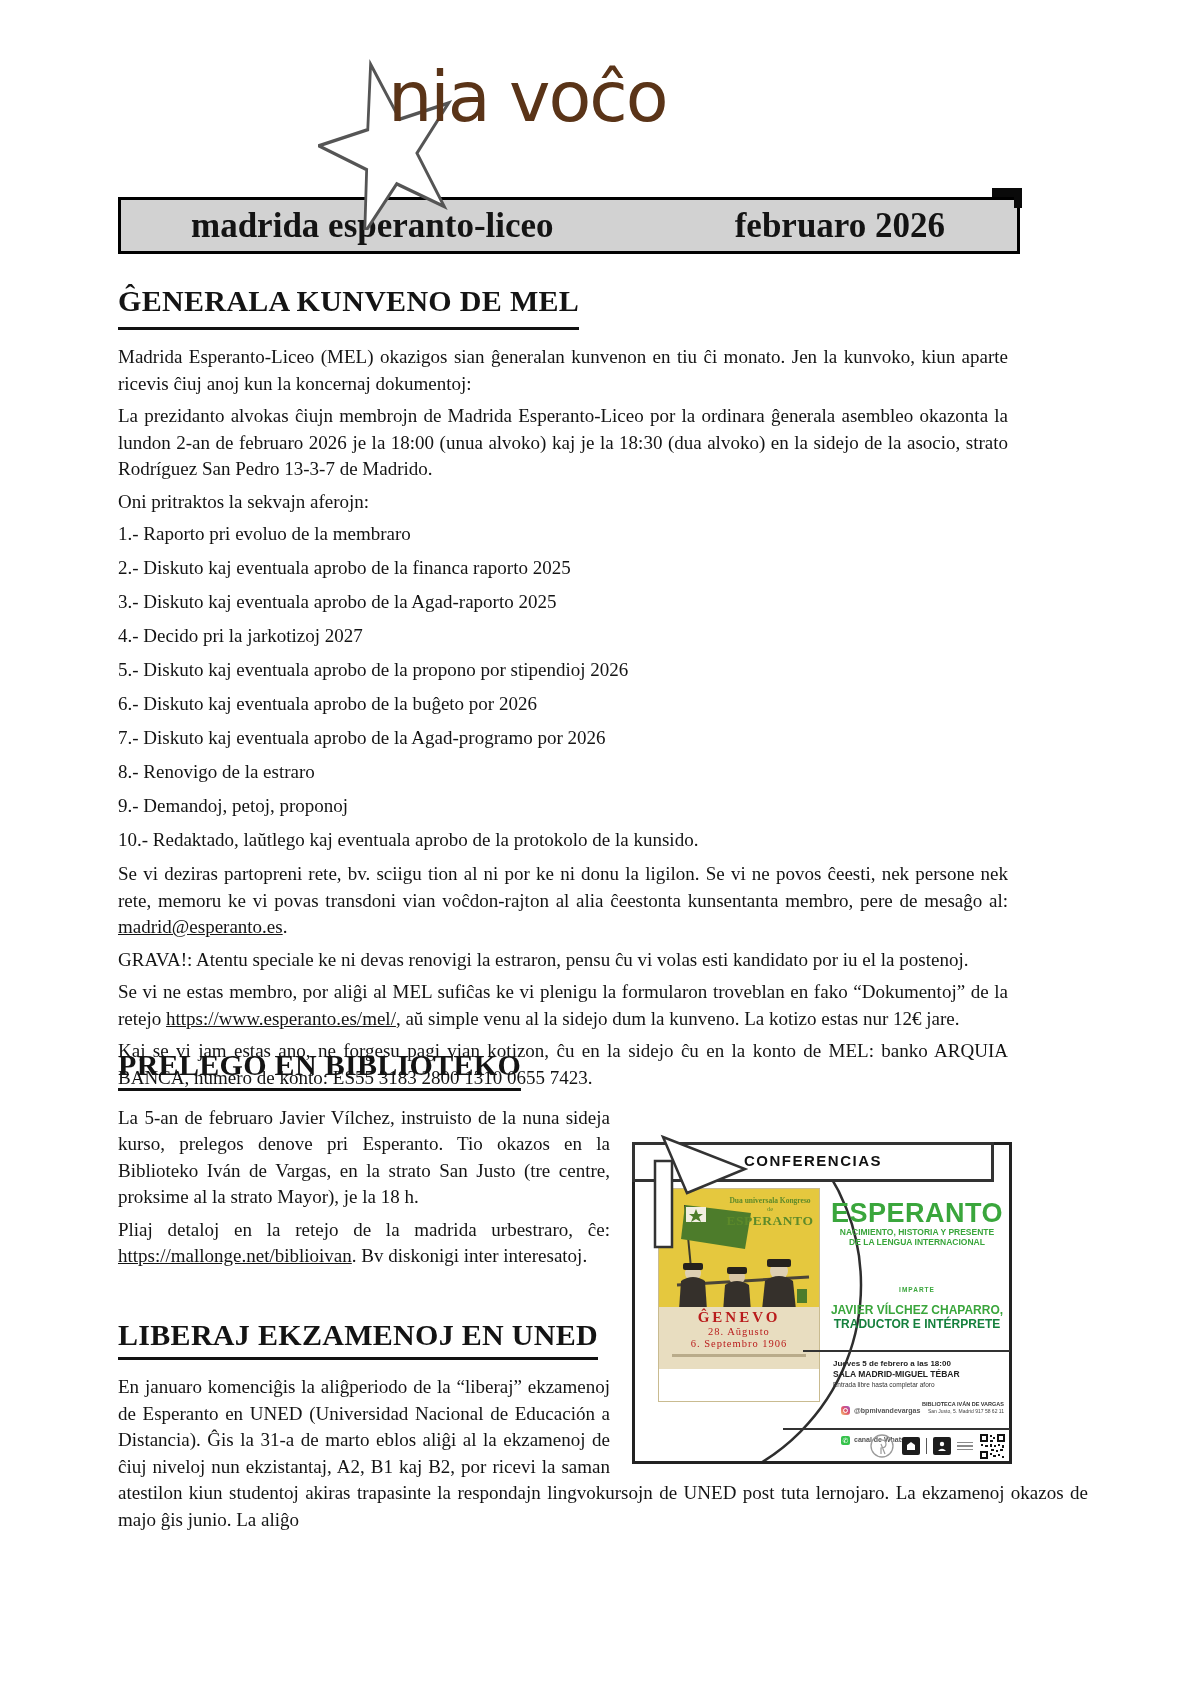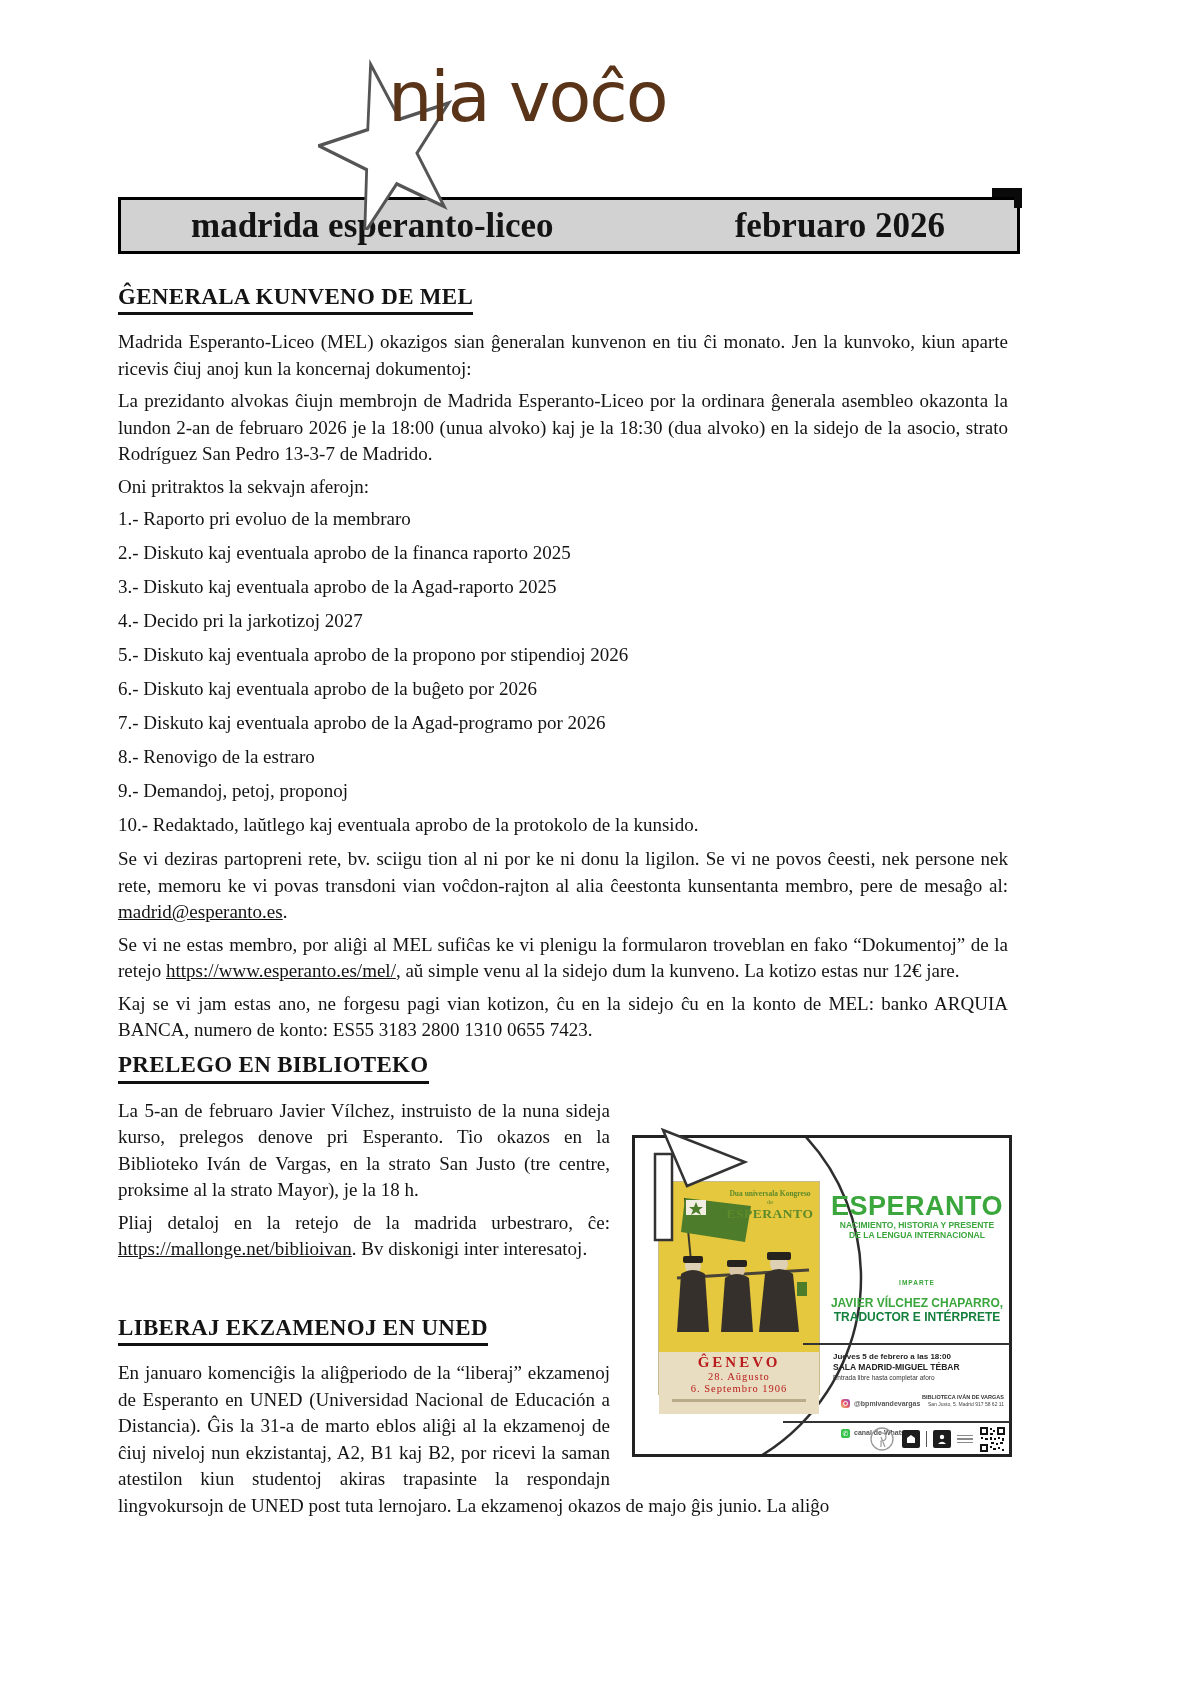--- a/index.html
+++ b/index.html
@@ -23,38 +23,38 @@
   .logo-text{position:absolute;left:388px;top:56px;z-index:2;font-family:"DejaVu Sans",sans-serif;font-weight:normal;font-size:70px;letter-spacing:-2px;color:var(--c-brown)}
 
   
   .banner{position:absolute;left:118px;top:197px;width:902px;height:57px;background:var(--c-banner);border:3px solid #000;display:flex;align-items:center;justify-content:space-between;padding:0 72px 0 70px;font-weight:bold;font-size:35px}
   .banner .corner-h{position:absolute;top:-12px;right:-5px;width:30px;height:9px;background:#0a0a0a}
   .banner .corner-v{position:absolute;top:-12px;right:-5px;width:8px;height:20px;background:#0a0a0a}
 
   
   .frame-a{position:absolute;left:118px;top:284px;width:890px}
   .frame-b{position:absolute;left:118px;top:1052px;width:970px}
-  h2.sec{display:inline-block;font-size:23px;font-weight:bold;letter-spacing:.3px;border-bottom:3px solid #111;padding-bottom:2px;margin:0 0 9px 0}
+  h2.sec{display:inline-block;font-size:30px;font-weight:bold;letter-spacing:.3px;border-bottom:3px solid #111;padding-bottom:9px;margin:0 0 9px 0}
   .frame-a p, .frame-b p{font-size:19px;line-height:26.5px;text-align:justify;margin:5px 0 6px 0}
   .agenda{margin:2px 0 4px 0}
   .agenda div{font-size:19px;line-height:26.5px;margin:0 0 7.5px 0}
   a.doclink{color:var(--c-ink);text-decoration:underline}
   .frame-b{line-height:26.5px}
   .h-liberaj{margin-top:46px !important}
 
   
   .poster{float:right;width:380px;height:322px;margin:42px 76px 14px 22px;border:3px solid #222;position:relative;background:#fff;font-family:"Liberation Sans",sans-serif;text-align:left}
   .poster .band{position:absolute;top:-3px;left:-3px;right:15px;height:40px;border:3px solid #333;background:#fff;display:flex;align-items:center;justify-content:center;z-index:4}
   .poster .band span{font-size:15px;font-weight:bold;letter-spacing:1.5px;color:#111}
   .poster .arc{position:absolute;left:0;top:0;width:100%;height:100%;z-index:1;pointer-events:none}
   .flag-deco{position:absolute;left:-14px;top:-18px;z-index:5}
 
   
   .vp{position:absolute;left:24px;top:44px;width:160px;height:212px;z-index:2;box-shadow:0 0 0 1px #c9bb90}
-  .vp-yellow{position:relative;height:170px;background:var(--c-vyellow);overflow:hidden}
+  .vp-yellow{position:relative;height:118px;background:var(--c-vyellow);overflow:hidden}
   .vp-title{position:absolute;right:2px;top:7px;width:94px;text-align:center;color:var(--c-darkgreen);font-family:"Liberation Serif",serif}
   .vp-t1{font-size:7.5px;font-weight:bold;line-height:9px}
   .vp-t2{font-size:6.5px;line-height:8px}
   .vp-t3{font-size:13.5px;font-weight:bold;letter-spacing:.5px;line-height:15px}
   .vp-beige{height:62px;background:var(--c-vbeige);text-align:center;color:#b91c1c;padding-top:2px}
   .vp-place{font-size:15px;font-weight:bold;letter-spacing:3px;line-height:17px;font-family:"Liberation Serif",serif}
   .vp-date{font-size:10.5px;line-height:12px;letter-spacing:1px;font-family:"Liberation Serif",serif}
   .vp-caption{width:84%;height:3px;background:#b9ab8a;margin:4px auto 0 auto}
 
   
@@ -117,31 +117,35 @@
       <div>3.- Diskuto kaj eventuala aprobo de la Agad-raporto 2025</div>
       <div>4.- Decido pri la jarkotizoj 2027</div>
       <div>5.- Diskuto kaj eventuala aprobo de la propono por stipendioj 2026</div>
       <div>6.- Diskuto kaj eventuala aprobo de la buĝeto por 2026</div>
       <div>7.- Diskuto kaj eventuala aprobo de la Agad-programo por 2026</div>
       <div>8.- Renovigo de la estraro</div>
       <div>9.- Demandoj, petoj, proponoj</div>
       <div>10.- Redaktado, laŭtlego kaj eventuala aprobo de la protokolo de la kunsido.</div>
     </div>
     <p><span>Se vi deziras partopreni rete, bv. sciigu tion al ni por ke ni donu la ligilon. Se vi ne povos ĉeesti, nek persone nek rete, memoru ke vi povas transdoni vian voĉdon-rajton al alia ĉeestonta kunsentanta membro, pere de mesaĝo al: </span><a href="#" class="doclink">madrid@esperanto.es</a><span>.</span></p>
+    <p>GRAVA!: Atentu speciale ke ni devas renovigi la estraron, pensu ĉu vi volas esti kandidato por iu el la postenoj.</p>
     <p><span>Se vi ne estas membro, por aliĝi al MEL sufiĉas ke vi plenigu la formularon troveblan en fako “Dokumentoj” de la retejo </span><a href="#" class="doclink">https://www.esperanto.es/mel/</a><span>, aŭ simple venu al la sidejo dum la kunveno. La kotizo estas nur 12€ jare.</span></p>
     <p>Kaj se vi jam estas ano, ne forgesu pagi vian kotizon, ĉu en la sidejo ĉu en la konto de MEL: banko ARQUIA BANCA, numero de konto: ES55 3183 2800 1310 0655 7423.</p>
   </main>
 
   <section class="frame-b">
     <div><h2 class="sec">PRELEGO EN BIBLIOTEKO</h2></div>
 
     <aside class="poster">
       <svg class="arc" viewBox="0 0 374 316" preserveAspectRatio="none">
         <circle cx="18" cy="140" r="208" fill="none" stroke="#2e2e2e" stroke-width="2.5"></circle>
       </svg>
+      <div class="band">
+        <span>CONFERENCIAS</span>
+      </div>
       <svg class="flag-deco" width="132" height="128" viewBox="0 0 132 128">
         <polygon points="42,10 124,42 66,66" fill="#ffffff" stroke="#333" stroke-width="2.5"></polygon>
         <rect x="34" y="34" width="17" height="86" fill="#ffffff" stroke="#333" stroke-width="2.5"></rect>
       </svg>
 
       <div class="vp">
         <div class="vp-yellow">
           <svg width="160" height="150" viewBox="0 0 160 150">
             <line x1="26" y1="16" x2="34" y2="100" stroke="#3c3a2c" stroke-width="2"></line>
             <polygon points="26,16 92,24 86,60 22,50" fill="#4d7c2b"></polygon>

